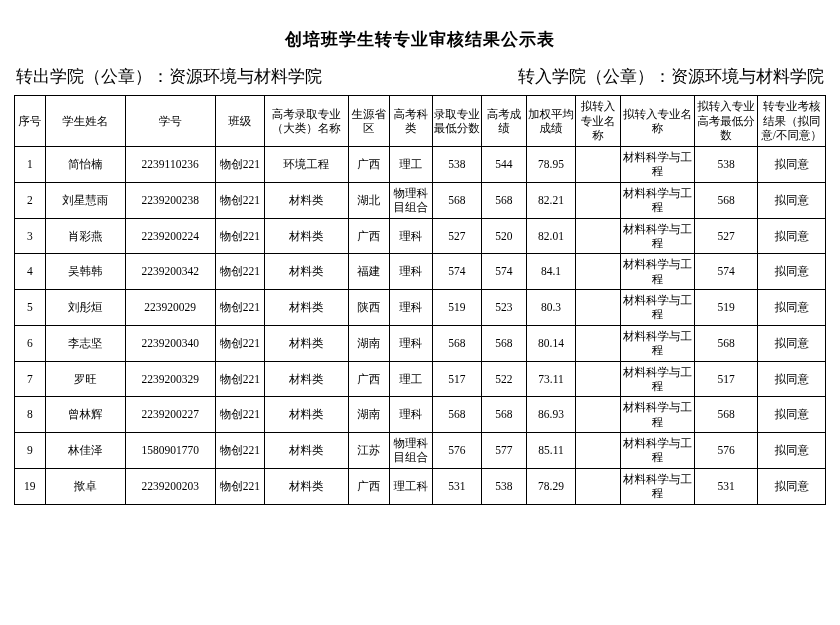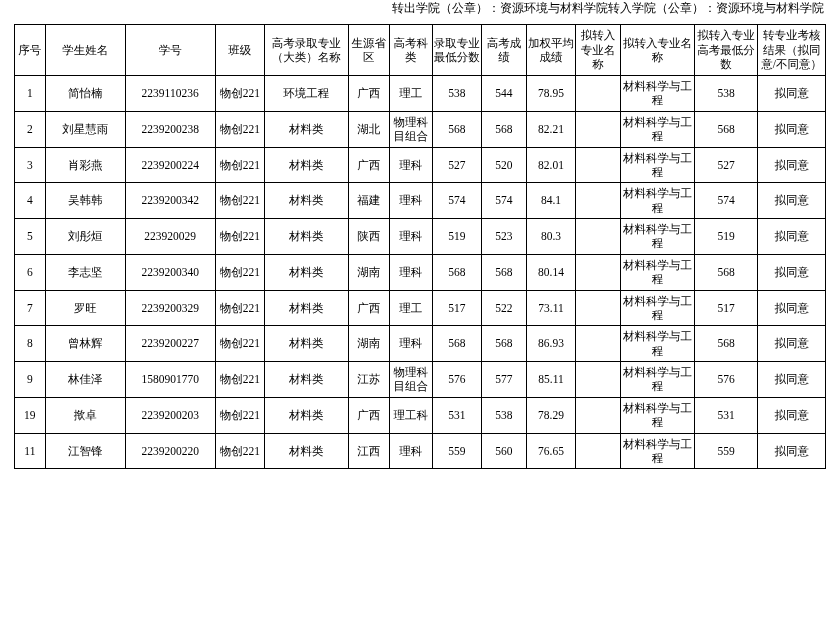--- a/index.html
+++ b/index.html
@@ -25,22 +25,22 @@
     text-align: center;
     font-size: 17px;
     font-weight: bold;
     letter-spacing: 1px;
     padding-top: 28px;
     padding-bottom: 14px;
   }
   .meta-row {
     display: flex;
     align-items: baseline;
-    justify-content: flex-end;
-    font-size: 12px;
+    justify-content: space-between;
+    font-size: 17px;
     padding: 0 2px 7px 2px;
   }
   .meta-left, .meta-center, .meta-right {
     white-space: nowrap;
   }
   .meta-center {
     flex: 1;
     text-align: center;
   }
   table.grid {
@@ -81,20 +81,21 @@
   col.c10 { width: 44px; }
   col.c11 { width: 72px; }
   col.c12 { width: 62px; }
   col.c13 { width: 66px; }
 </style>
 </head>
 <body>
 
 <div class="page">
 
+  <div class="doc-title">创培班学生转专业审核结果公示表</div>
 
   <div class="meta-row">
     <div class="meta-left">转出学院（公章）：资源环境与材料学院</div>
     <div class="meta-right">转入学院（公章）：资源环境与材料学院</div>
   </div>
 
   <table class="grid">
     <colgroup>
       <col class="c0">
         <col class="c1">
@@ -283,32 +284,16 @@
           <td>广西</td>
           <td>理工科</td>
           <td>531</td>
           <td>538</td>
           <td>78.29</td>
           <td></td>
           <td>材料科学与工程</td>
           <td>531</td>
           <td>拟同意</td>
         </tr>
-        <tr>
-          <td>11</td>
-          <td class="name-cell">江智锋</td>
-          <td>2239200220</td>
-          <td>物创221</td>
-          <td>材料类</td>
-          <td>江西</td>
-          <td>理科</td>
-          <td>559</td>
-          <td>560</td>
-          <td>76.65</td>
-          <td></td>
-          <td>材料科学与工程</td>
-          <td>559</td>
-          <td>拟同意</td>
-        </tr>
       </tbody>
   </table>
 
 </div>
 
 </body></html>

